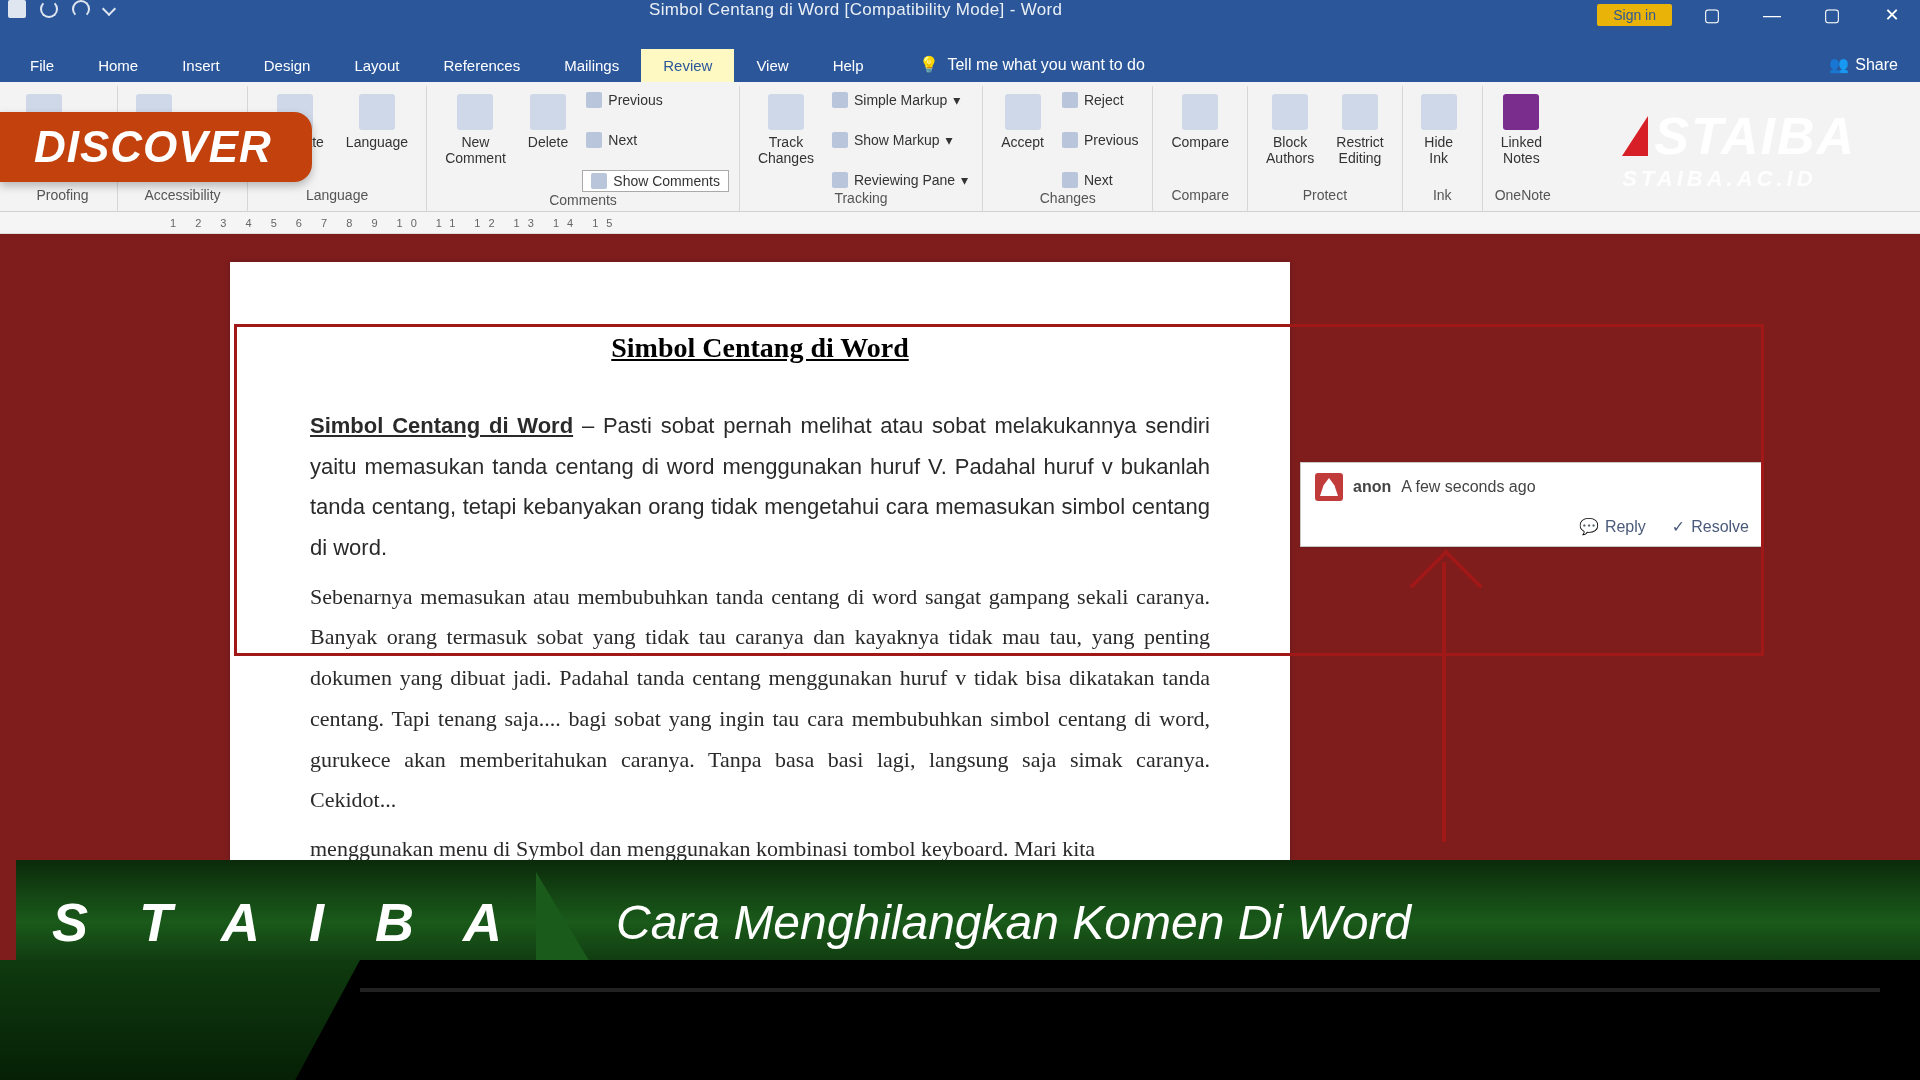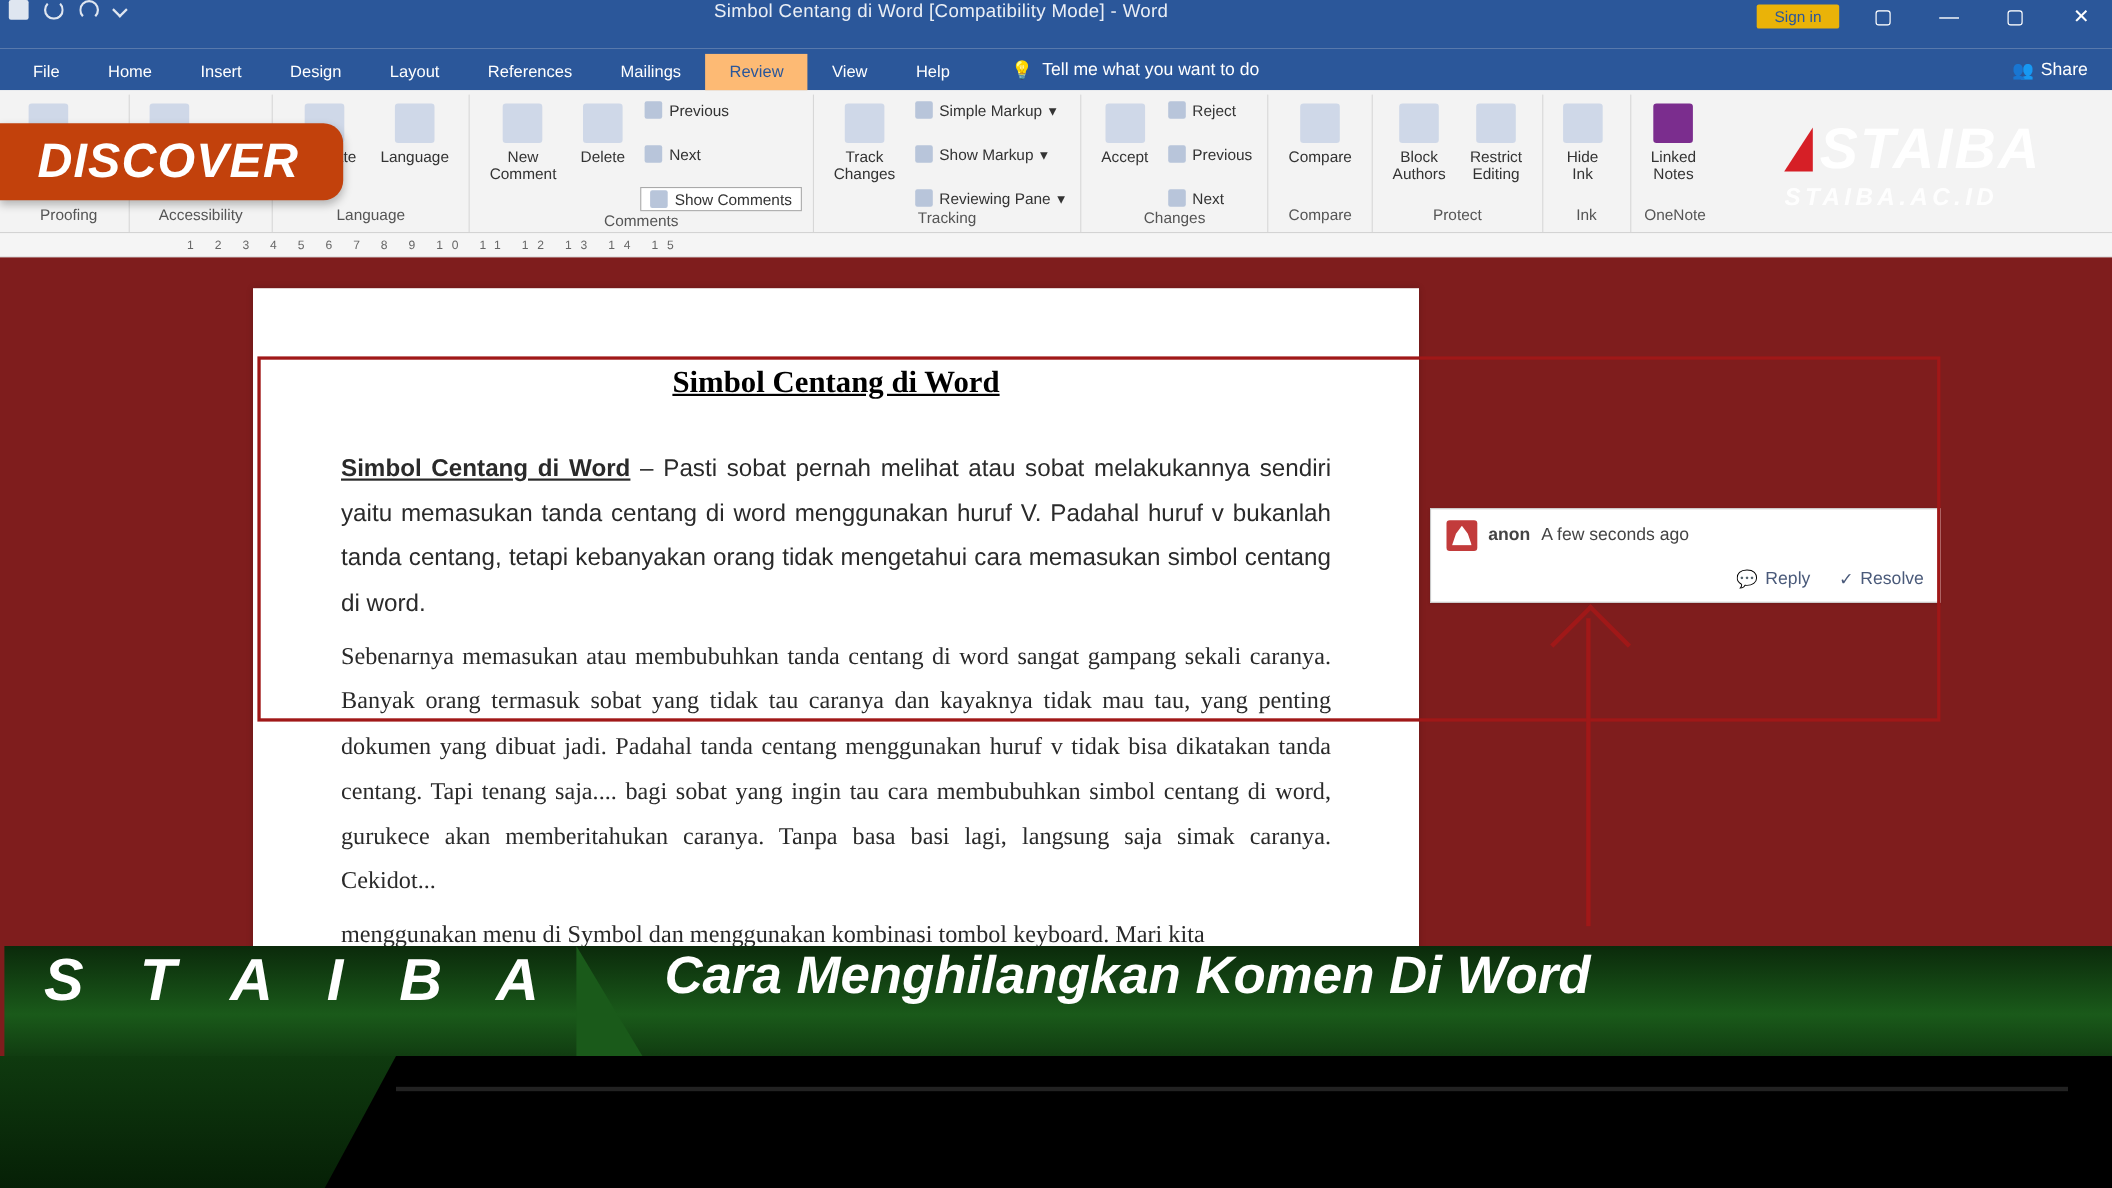--- a/index.html
+++ b/index.html
@@ -6,21 +6,21 @@
 body{width:1920px;height:1080px;overflow:hidden;position:relative;background:#e8e8e8}
 .titlebar{height:44px;background:#2b579a;display:flex;align-items:flex-start;color:#fff;padding:0 8px}
 .tb-left{display:flex;align-items:center;gap:14px}
 .qat-ico{width:18px;height:18px;opacity:.85}
 .tb-title{flex:1;text-align:center;font-size:17px;opacity:.9;letter-spacing:.3px}
 .tb-right{display:flex;align-items:center;gap:20px}
 .signin{background:#eab308;color:#2b579a;padding:3px 16px;border-radius:2px;font-size:14px}
 .winbtn{width:40px;height:30px;display:flex;align-items:center;justify-content:center;font-size:18px}
 .ribbon-tabs{height:38px;background:#2b579a;display:flex;align-items:flex-end;color:#fff;padding:0 8px}
 .rtab{padding:8px 22px;font-size:15px;cursor:pointer}
-.rtab.active{background:#fdba74;color:#2b579a}
+.rtab.active{background:#fef9c3;color:#2b579a}
 .tellme{display:flex;align-items:center;gap:8px;margin-left:20px;padding:8px 14px;font-size:16px}
 .share{margin-left:auto;display:flex;align-items:center;gap:6px;padding:8px 14px;font-size:16px}
 .ribbon{height:130px;background:#f3f3f3;border-bottom:1px solid #d0d0d0;display:flex;padding:4px 8px 0}
 .rgroup{border-right:1px solid #d7d7d7;padding:4px 10px;display:flex;flex-direction:column;min-width:80px}
 .rgroup:last-child{border-right:none}
 .rg-body{flex:1;display:flex;align-items:flex-start;gap:6px}
 .rg-label{text-align:center;font-size:14px;color:#555;padding-bottom:4px}
 .bigbtn{display:flex;flex-direction:column;align-items:center;gap:4px;padding:4px 8px;font-size:14px;color:#333;text-align:center;line-height:1.15}
 .bigbtn .ico{width:36px;height:36px;background:#cfd8e8;border-radius:3px}
 .smallstack{display:flex;flex-direction:column;gap:20px;font-size:14px;color:#333}
@@ -43,24 +43,24 @@
 .arrow{position:absolute;left:1442px;top:328px;width:4px;height:280px;background:#a01818}
 .arrow::before{content:"";position:absolute;top:-2px;left:-22px;width:48px;height:48px;border-top:4px solid #a01818;border-left:4px solid #a01818;transform:rotate(45deg)}
 .statusbar{position:absolute;bottom:0;left:0;right:0;height:28px;background:#f3f3f3;border-top:1px solid #ccc;display:flex;align-items:center;gap:24px;padding:0 14px;font-size:14px;color:#555}
 .sb-right{margin-left:auto;display:flex;align-items:center;gap:10px}
 .discover-badge{position:absolute;left:0;top:112px;background:#c2410c;color:#fff;font-weight:900;font-size:44px;font-style:italic;letter-spacing:1px;padding:10px 40px 10px 34px;border-radius:0 18px 18px 0;box-shadow:0 4px 8px rgba(0,0,0,.25)}
 .staiba-logo{position:absolute;right:64px;top:106px;text-align:left;color:#fff;font-weight:900;font-style:italic}
 .staiba-logo .big{font-size:52px;letter-spacing:2px;display:flex;align-items:center;gap:6px}
 .staiba-logo .tri{width:0;height:0;border-left:26px solid transparent;border-bottom:40px solid #d61f26;display:inline-block}
 .staiba-logo .site{font-size:22px;letter-spacing:4px;opacity:.95}
 .banner{position:absolute;left:0;right:0;bottom:0;height:220px}
-.banner-bar{position:absolute;left:4px;right:0;top:0;height:124px;background:linear-gradient(180deg,#0b2a0b 0%,#1a5a1a 50%,#0b2a0b 100%);display:flex;}
+.banner-bar{position:absolute;left:16px;right:0;top:0;height:124px;background:linear-gradient(180deg,#0b2a0b 0%,#1a5a1a 50%,#0b2a0b 100%);display:flex;align-items:center}
 .banner-brand{color:#fff;font-weight:900;font-style:italic;font-size:54px;letter-spacing:18px;padding:0 36px}
 .banner-slash{width:0;height:0;border-top:100px solid transparent;border-left:60px solid #1a5a1a;margin-left:-20px}
-.banner-title{color:#fff;font-style:italic;font-size:48px;font-weight:700;padding-left:20px}
+.banner-title{color:#fff;font-style:italic;font-size:48px;font-weight:400;padding-left:20px}
 .banner-bottom{position:absolute;left:0;right:0;top:100px;height:120px;background:#000}
 .banner-accent{position:absolute;left:0;top:100px;width:360px;height:120px;background:linear-gradient(180deg,#0f3a0f,#062006);clip-path:polygon(0 0,100% 0,82% 100%,0 100%)}
 .banner-line{position:absolute;left:360px;right:40px;top:128px;height:4px;background:#222}
 </style>
 </head>
 <body>
 
 <div class="titlebar">
   <div class="tb-left">
     <span class="qat-ico" style="background:#fff;border-radius:2px"></span>

